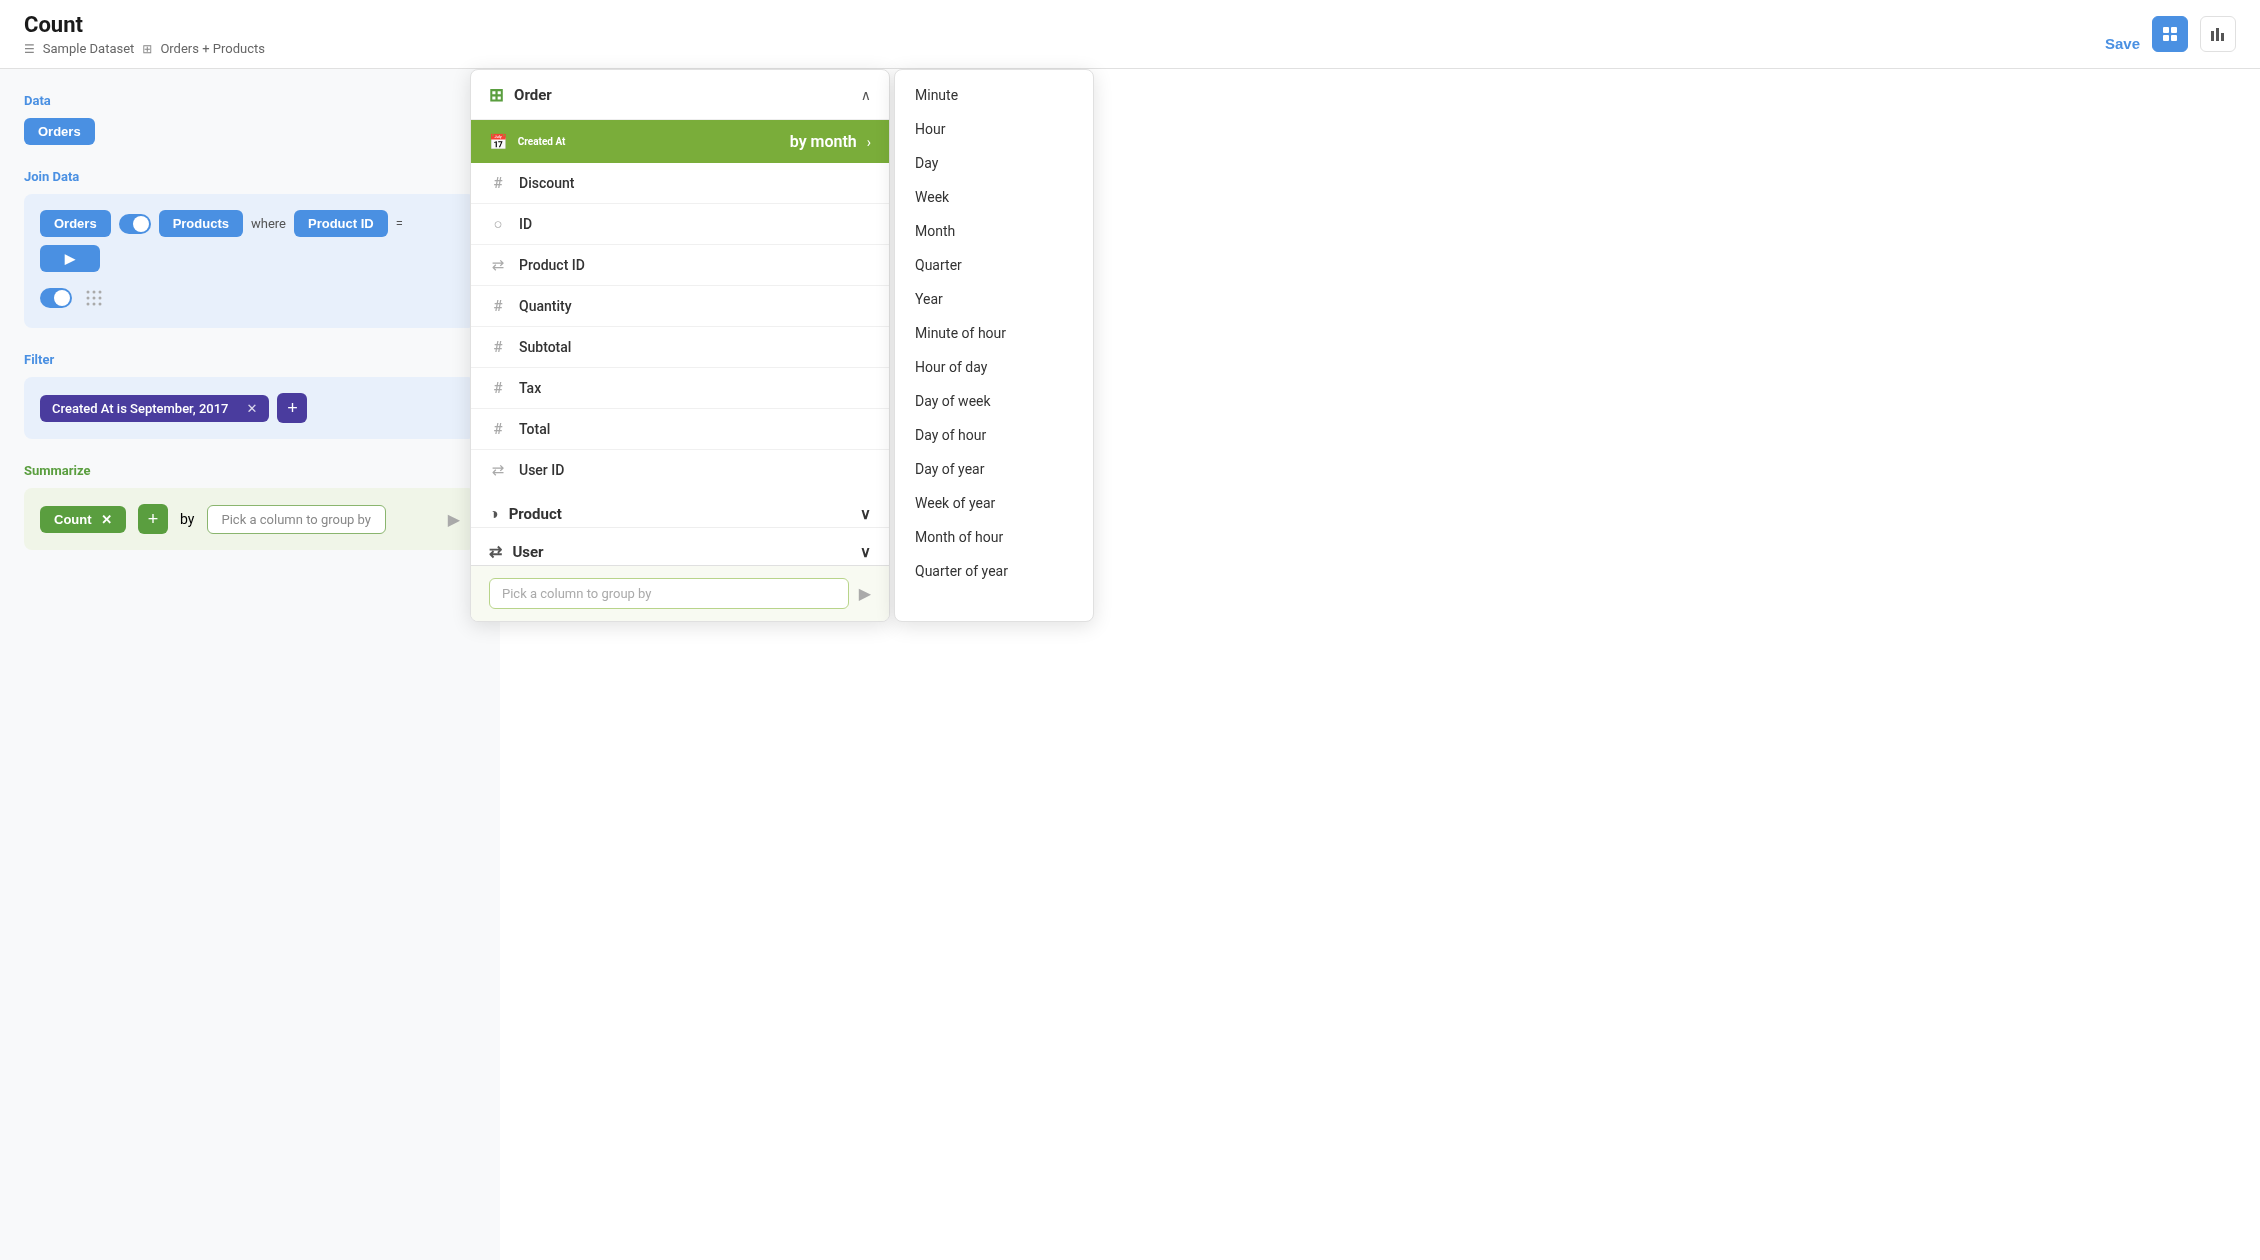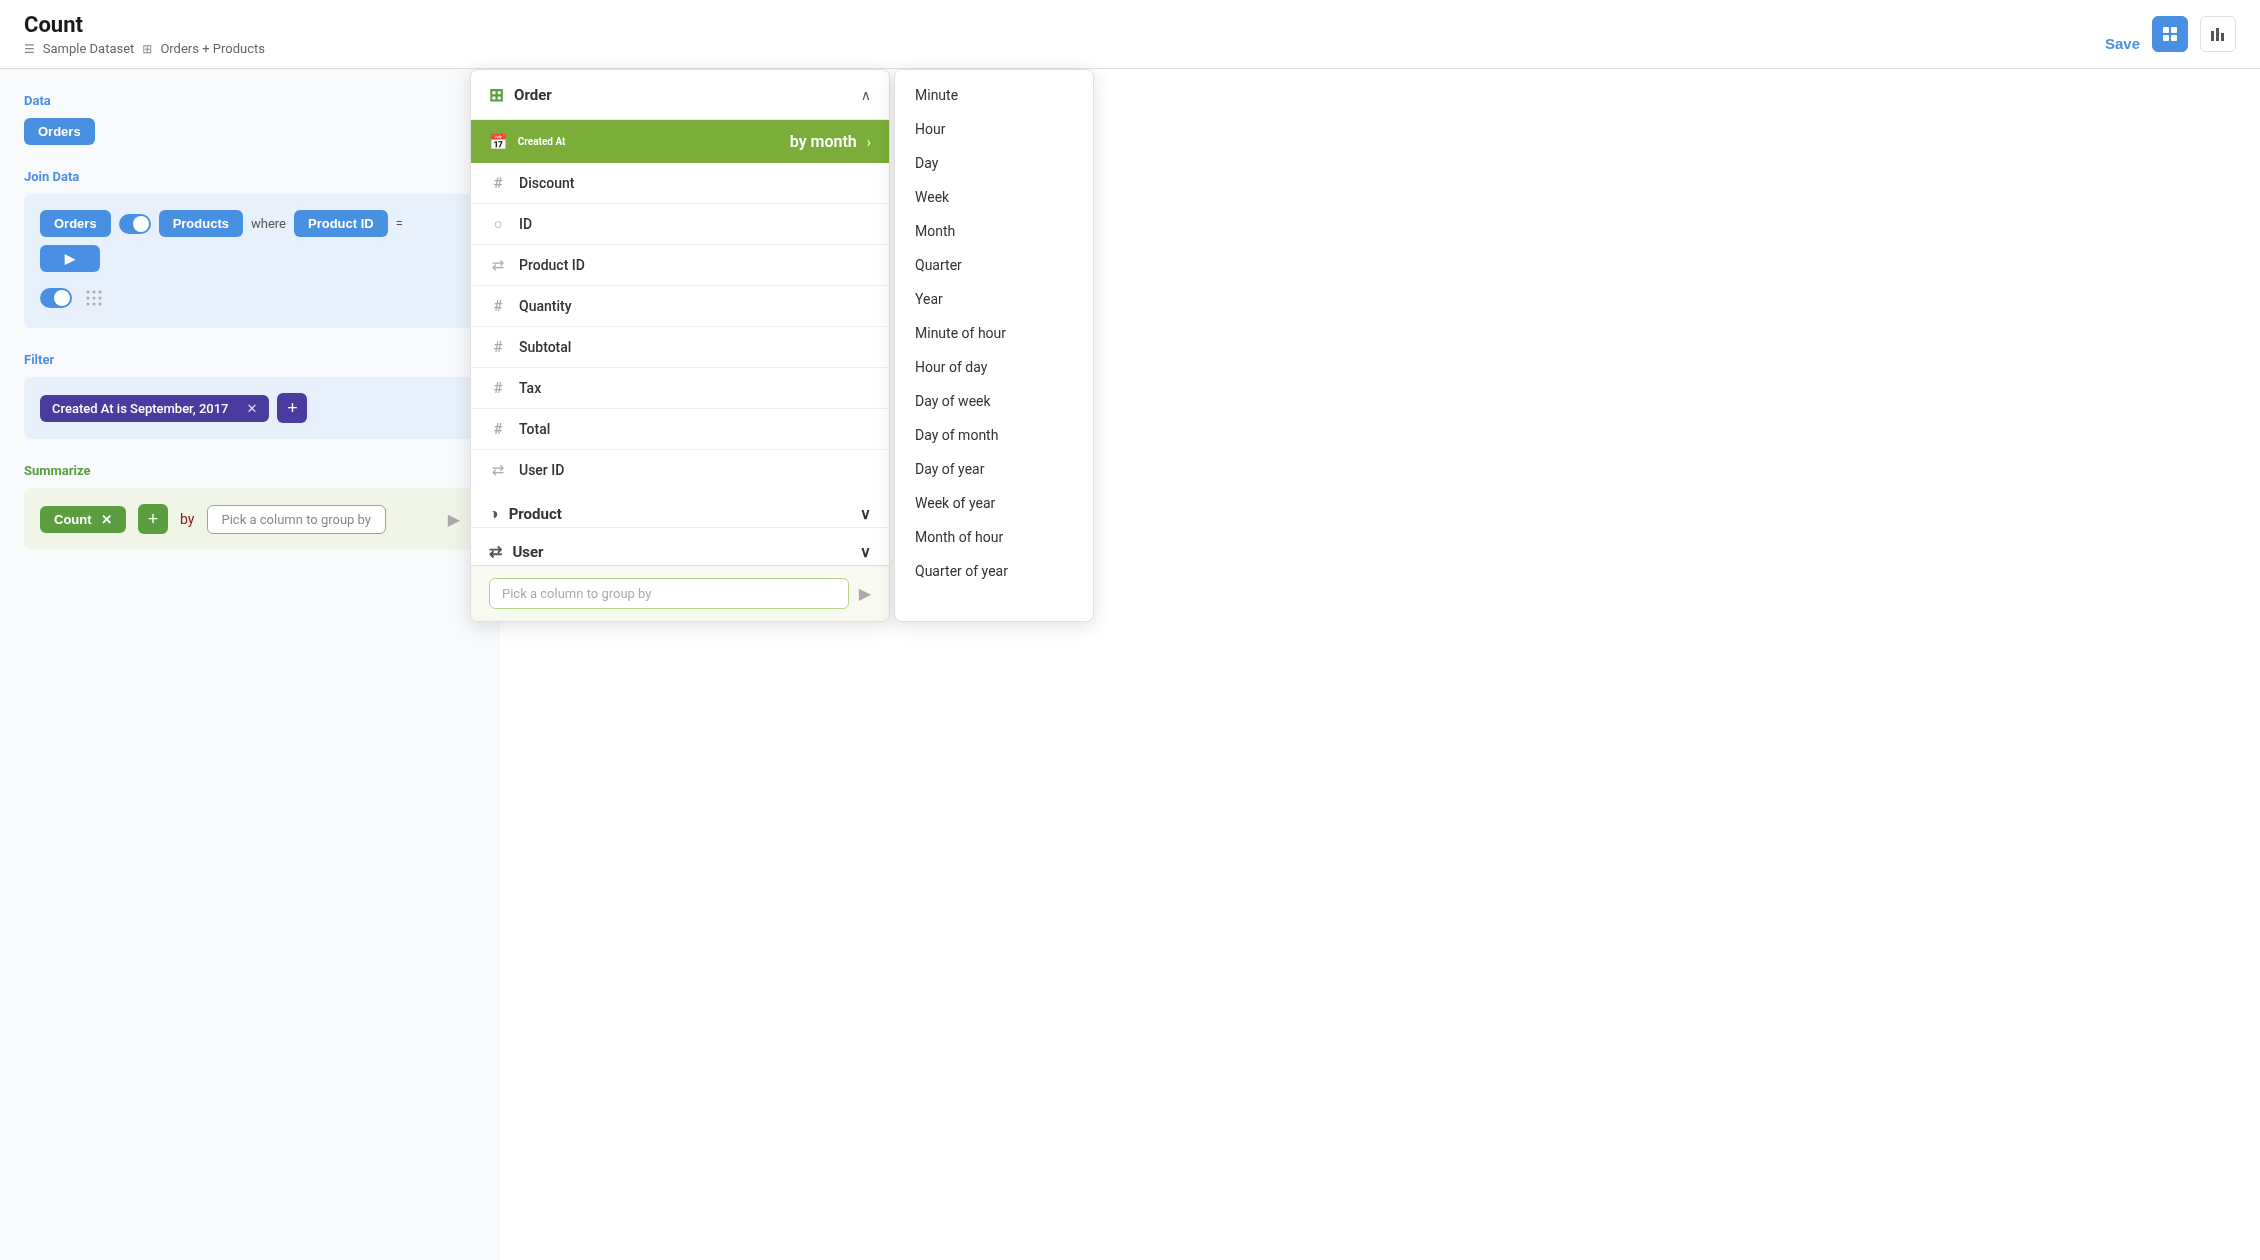--- a/index.html
+++ b/index.html
@@ -191,21 +191,21 @@
 
     
     .summarize-box {
       background: #f0f5e8;
       border-radius: 8px;
       padding: 16px;
       display: flex;
       align-items: center;
       gap: 12px;
     }
-    .by-text { color: #7f1d1d; font-size: 14px; }
+    .by-text { color: #000000; font-size: 14px; }
     .group-by-pill {
       background: #fff;
       border: 1.5px solid #8ab56e;
       border-radius: 6px;
       padding: 6px 14px;
       color: #888;
       font-size: 13px;
       cursor: pointer;
     }
     .arrow-right {
@@ -531,21 +531,21 @@
       <div class="time-item">Minute</div>
           <div class="time-item">Hour</div>
           <div class="time-item">Day</div>
           <div class="time-item">Week</div>
           <div class="time-item">Month</div>
           <div class="time-item">Quarter</div>
           <div class="time-item">Year</div>
           <div class="time-item">Minute of hour</div>
           <div class="time-item">Hour of day</div>
           <div class="time-item">Day of week</div>
-          <div class="time-item">Day of month</div>
+          <div class="time-item">Day of hour</div>
           <div class="time-item">Day of year</div>
           <div class="time-item">Week of year</div>
           <div class="time-item">Month of hour</div>
           <div class="time-item">Quarter of year</div>
         </div>
     </div>
 
   </div>
 
   <div class="content-area">

